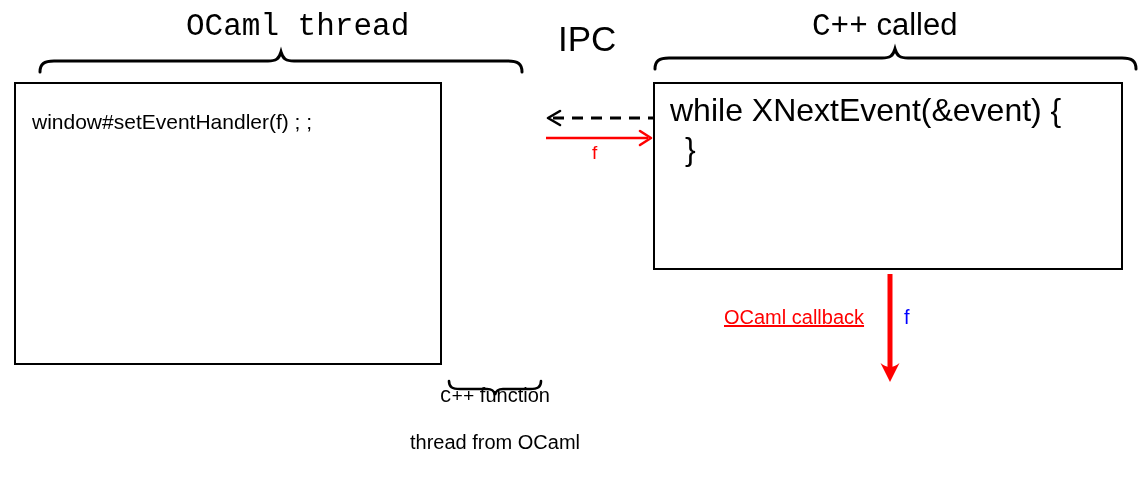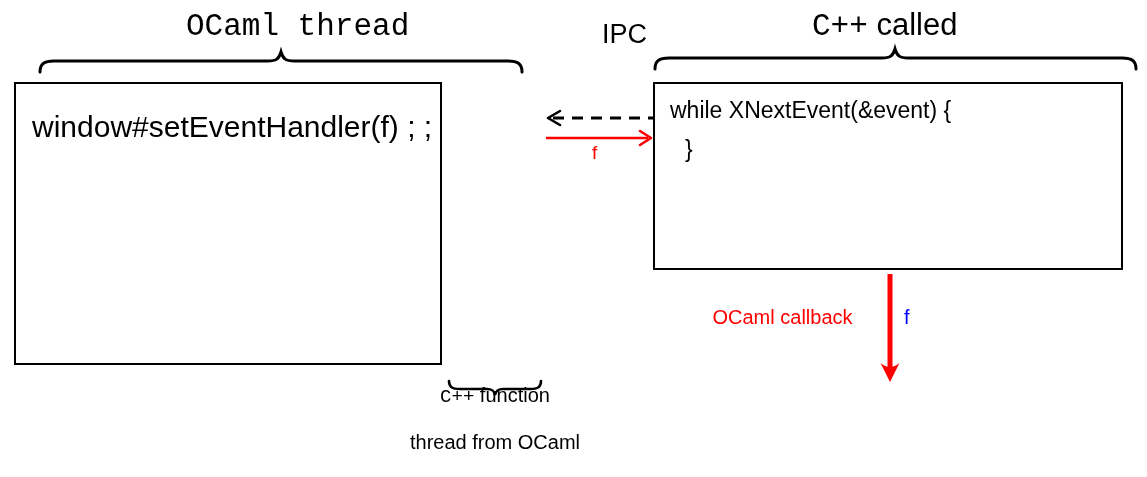--- a/index.html
+++ b/index.html
@@ -8,29 +8,29 @@
     width: 1147px;
     height: 477px;
     background: #ffffff;
     font-family: "Liberation Sans", sans-serif;
     color: #000000;
     overflow: hidden;
   }
   .abs { position: absolute; }
   .mono { font-family: "Liberation Mono", monospace; }
   .heading { font-size: 31px; white-space: nowrap; }
-  .ipc { font-size: 27px; margin-left: 44px; }
+  .ipc { font-size: 35px; }
   .box {
     position: absolute;
     border: 2px solid #000000;
     box-sizing: border-box;
     background: #ffffff;
   }
-  .code { font-size: 30px; white-space: nowrap; }
-  .code-line { font-size: 23px; line-height: 39px; white-space: nowrap; }
+  .code { font-size: 21px; white-space: nowrap; }
+  .code-line { font-size: 32px; line-height: 39px; white-space: nowrap; }
   .msg { font-size: 17px; text-align: center; }
   .red { color: #ff0000; }
   .blue { color: #0000ff; }
   .small-label { font-size: 19px; white-space: nowrap; }
   .mid-label { font-size: 20px; white-space: nowrap; }
   .footnote { font-size: 20px; text-align: center; white-space: nowrap; }
   .footnote .mono { font-size: 19px; }
   svg { display: block; overflow: visible; }
 </style>
 </head>
@@ -74,21 +74,21 @@
   <div class="box" style="left:653px; top:82px; width:470px; height:188px; padding:7px 0 0 15px;">
     <div class="code-line">while XNextEvent(&amp;event) {</div>
     <div class="code-line" style="margin-left:15px;">}</div>
   </div>
 
   <svg class="abs" style="left:879px; top:274px;" width="22" height="112">
     <line x1="11" y1="0" x2="11" y2="94" stroke="#ff0000" stroke-width="5"></line>
     <path d="M 1.5 89 L 11 108 L 20.5 89 C 14 94.5 8 94.5 1.5 89 Z" fill="#ff0000"></path>
   </svg>
 
-  <div class="abs mid-label red" style="left:690px; top:306px; width:185px; text-align:center;">OCaml callback</div>
+  <div class="abs mid-label red" style="left:724px; top:306px; width:185px; text-align:left;text-decoration:underline;">OCaml callback</div>
 
   <div class="abs mid-label blue" style="left:904px; top:306px;">f</div>
 
   <svg class="abs" style="left:447px; top:380px;" width="96" height="16">
     <path d="M 2 1 C 2 7 5 9 13 9 L 40 9 C 45 9 47 10.5 48 15 C 49 10.5 51 9 56 9 L 83 9 C 91 9 94 7 94 1" fill="none" stroke="#000000" stroke-width="2.6" stroke-linecap="round"></path>
   </svg>
 
   <div class="abs footnote" style="left:400px; top:384px; width:190px;">
     <span class="mono">C++</span><span> function</span>
   </div>

